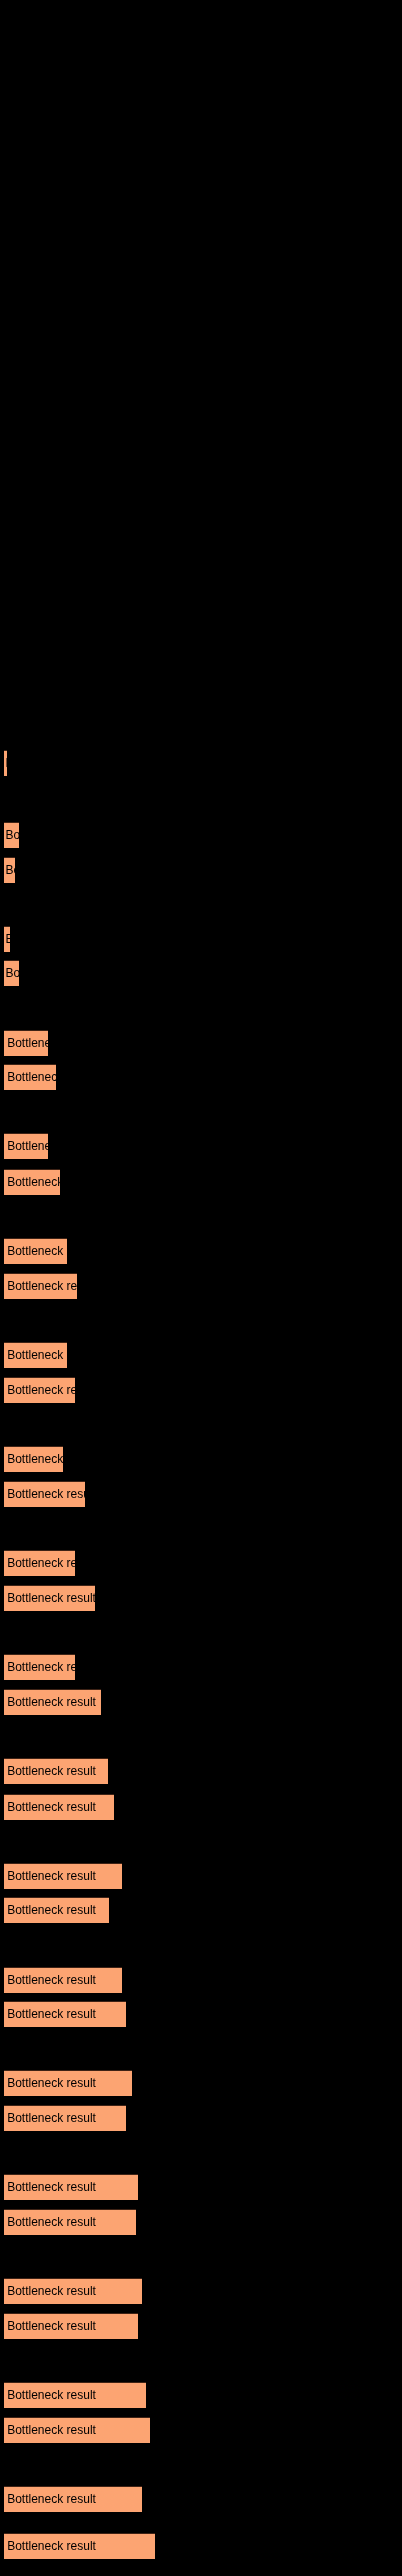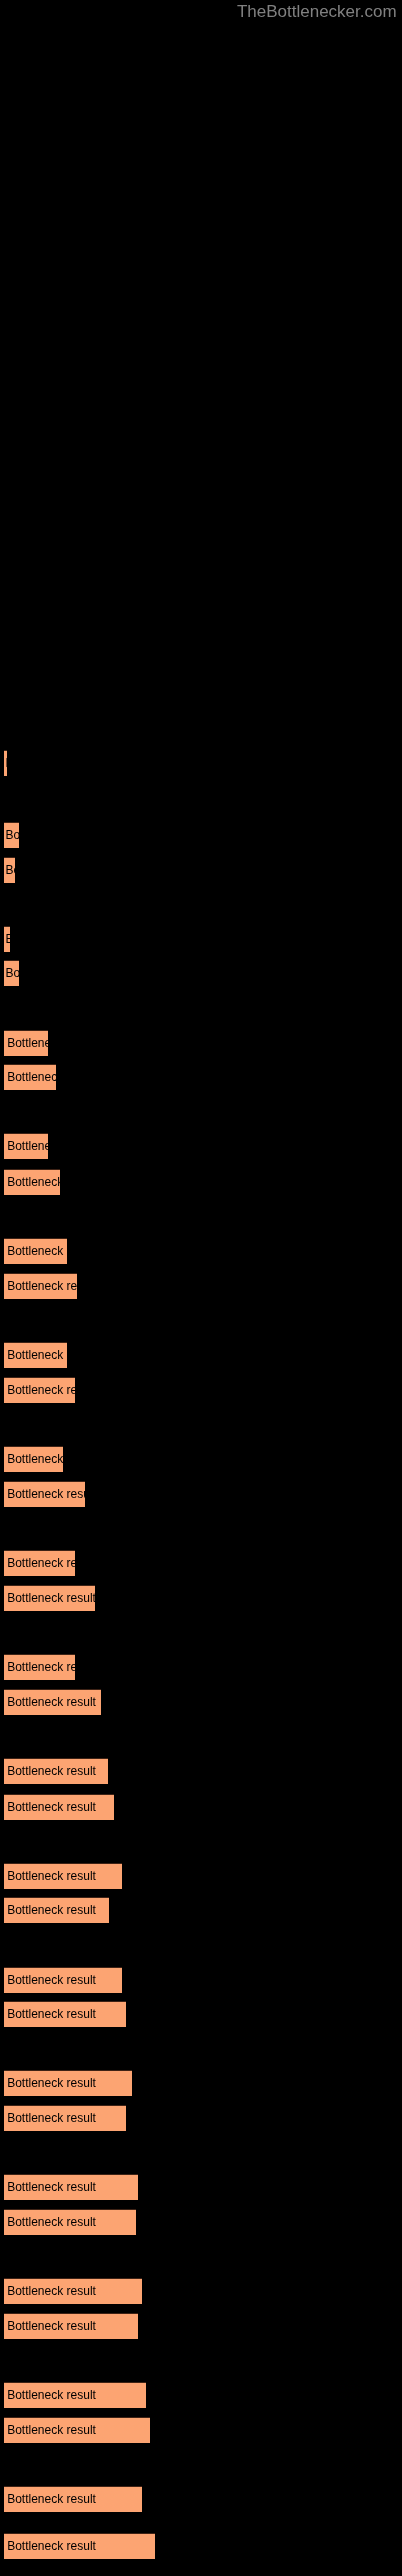--- a/index.html
+++ b/index.html
@@ -84,23 +84,20 @@
   }
 
   
   .bar.tiny .bar-label { left: 1.6px; }
 </style>
 </head>
 <body>
 
 <div id="page-root">
 
-  <div class="site-header">
-    <div class="site-title">TheBottlenecker.com</div>
-  </div>
 
   <div class="chart-area" id="chart-area">
       <div class="bar-row" style="top: 750px;">
         <div class="bar tiny" style="width: 3.2px; background: rgb(252, 164, 114); border-top-color: rgb(61, 34, 21);">
           <span class="bar-label" style="color: rgb(0, 0, 0);">Bottleneck result</span>
         </div>
       </div>
       <div class="bar-row" style="top: 822px;">
         <div class="bar tiny" style="width: 14.5px; background: rgb(252, 164, 114); border-top-color: rgb(61, 34, 21);">
           <span class="bar-label" style="color: rgb(0, 0, 0);">Bottleneck result</span>

